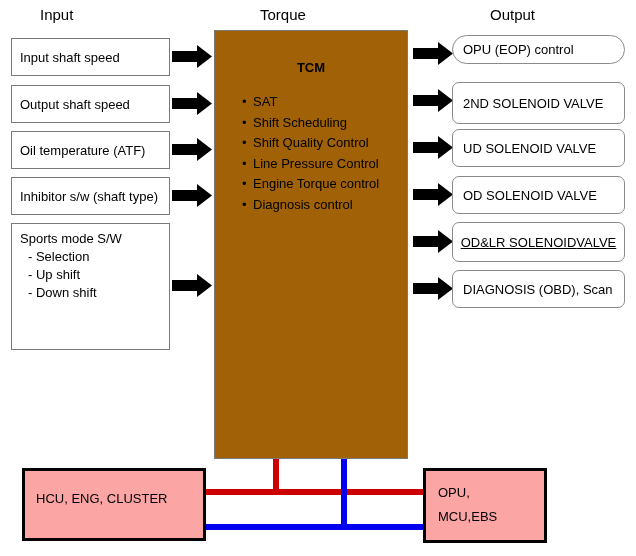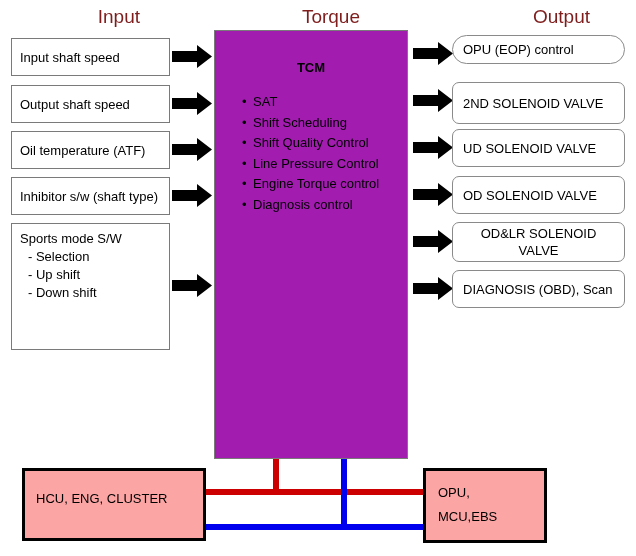--- a/index.html
+++ b/index.html
@@ -10,23 +10,23 @@
   #canvas {
     position: relative;
     width: 636px;
     height: 556px;
     background: #ffffff;
     font-family: "Liberation Sans", sans-serif;
     overflow: hidden;
   }
   .col-header {
     position: absolute;
-    font-size: 19px;
-    color: #7f1d1d;
-    text-align: right;
+    font-size: 15px;
+    color: #000000;
+    text-align: left;
     white-space: nowrap;
   }
   
   .in-box {
     position: absolute;
     left: 11px;
     width: 159px;
     border: 1px solid #7a7a7a;
     background: #fff;
     box-sizing: border-box;
@@ -47,21 +47,21 @@
     padding-left: 8px;
   }
   
   #tcm-box {
     position: absolute;
     left: 214px;
     top: 30px;
     width: 194px;
     height: 429px;
     border: 1px solid #7a7a7a;
-    background: #a21caf;
+    background: #a16207;
     box-sizing: border-box;
   }
   #tcm-title {
     position: absolute;
     left: 0;
     top: 29px;
     width: 100%;
     text-align: center;
     font-size: 13px;
     font-weight: bold;
@@ -92,26 +92,27 @@
     background: #fff;
     box-sizing: border-box;
     font-size: 13px;
     color: #000;
     display: flex;
     align-items: center;
     padding-left: 10px;
   }
   .out-box.two-line {
     display: flex;
-    flex-direction: column;
+    flex-direction: row;
     justify-content: center;
     align-items: center;
     padding-left: 0;
     line-height: 17px;
     text-align: center;
+    text-decoration: underline;
   }
   
   .arrow {
     position: absolute;
     width: 40px;
     height: 23px;
   }
   .arrow svg { display: block; }
   
   .bot-box {

